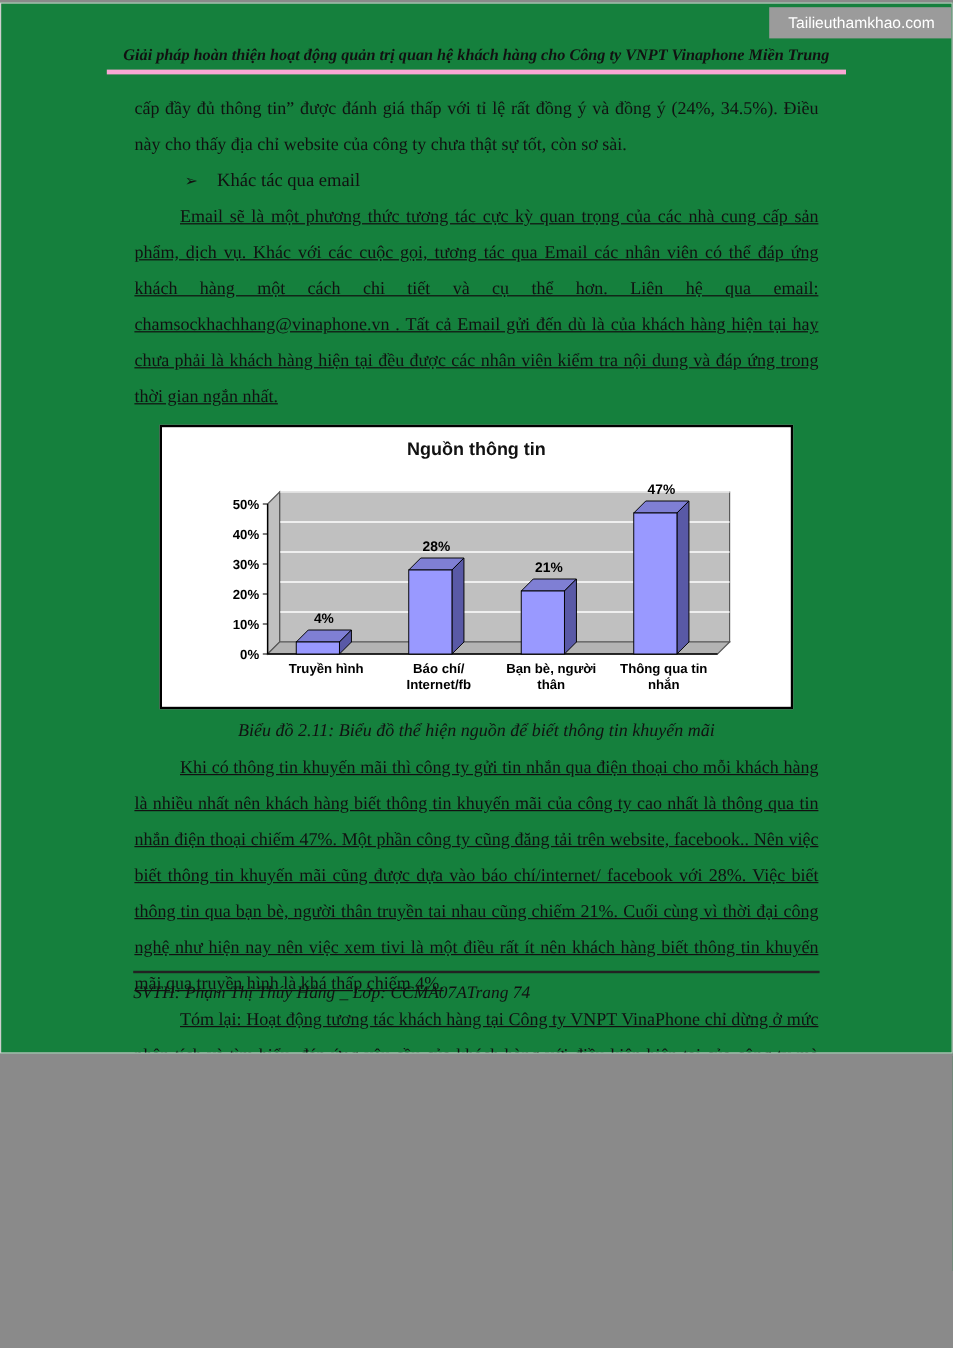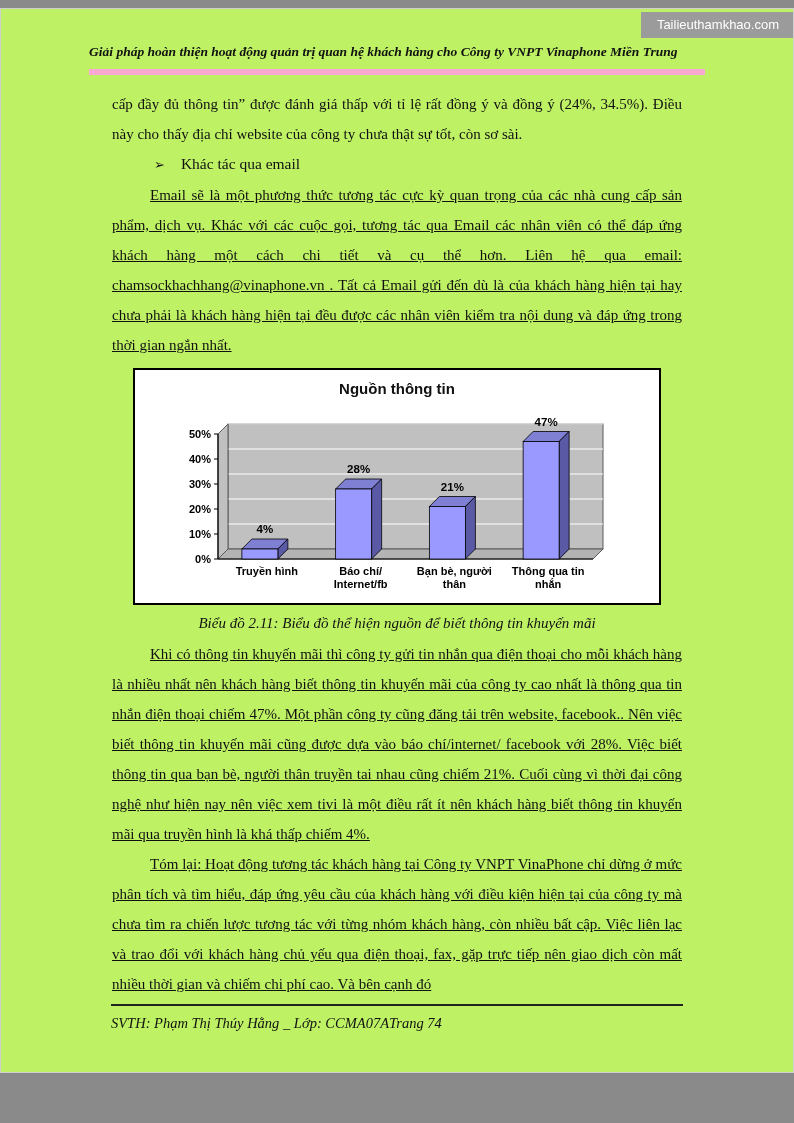--- a/index.html
+++ b/index.html
@@ -1,32 +1,32 @@
 <!DOCTYPE html>
 <html><head>
 <meta charset="utf-8">
 <style>
   html,body{margin:0;padding:0;background:#8a8a8a;}
   .page{
-    width:794px;height:1065px;background:#bef264;position:relative;margin:8px auto;
+    width:794px;height:876px;background:#15803d;position:relative;margin:2px auto;
     overflow:hidden;font-family:"Liberation Serif",serif;color:#111;
     border:1px solid #cfcfcf;box-sizing:border-box;
   }
   .watermark{
     position:absolute;top:3px;right:0;background:#9b9b9b;color:#fff;
     font:13px "Liberation Sans",sans-serif;padding:5px 14px 6px 16px;
   }
-  .header{margin:0 88px;padding-top:34px;padding-bottom:9px;border-bottom:6px solid #f9a8d4;text-align:left;}
+  .header{margin:0 88px;padding-top:34px;padding-bottom:4px;border-bottom:4px solid #f9a8d4;text-align:center;}
   .header-title{font-style:italic;font-weight:bold;font-size:13.5px;line-height:17px;}
   .content{margin:0 111px;padding-top:14px;}
   .para{font-size:15px;line-height:30px;text-align:justify;margin:0;}
   .indent{text-indent:38px;text-decoration:underline;}
   .bullet-row{font-size:15.5px;line-height:30px;margin-left:42px;}
   .bullet-marker{margin-right:16px;font-size:13px;}
-  .chart-box{margin:8px auto 4px;width:528px;border:2px solid #000;background:#fff;padding:6px 3px;box-sizing:border-box;}
+  .chart-box{margin:8px auto 4px;width:528px;border:2px solid #000;background:#fff;padding:6px 8px;box-sizing:border-box;}
   .chart-title{text-align:center;font:bold 15px "Liberation Sans",sans-serif;margin:4px 0 2px;}
   #chart-svg{display:block;margin:0 auto;}
   .axis-label{font:bold 11px "Liberation Sans",sans-serif;fill:#000;}
   .data-label{font:bold 11.5px "Liberation Sans",sans-serif;fill:#000;}
   .cat-label{font:bold 11px "Liberation Sans",sans-serif;fill:#000;}
   .caption{font-style:italic;text-align:center;font-size:15px;line-height:28px;margin:2px 0;}
   .footer{
     position:absolute;left:110px;right:110px;bottom:40px;border-top:2px solid #222;
     padding-top:9px;display:flex;justify-content:flex-start;
     font-style:italic;font-size:14.5px;

